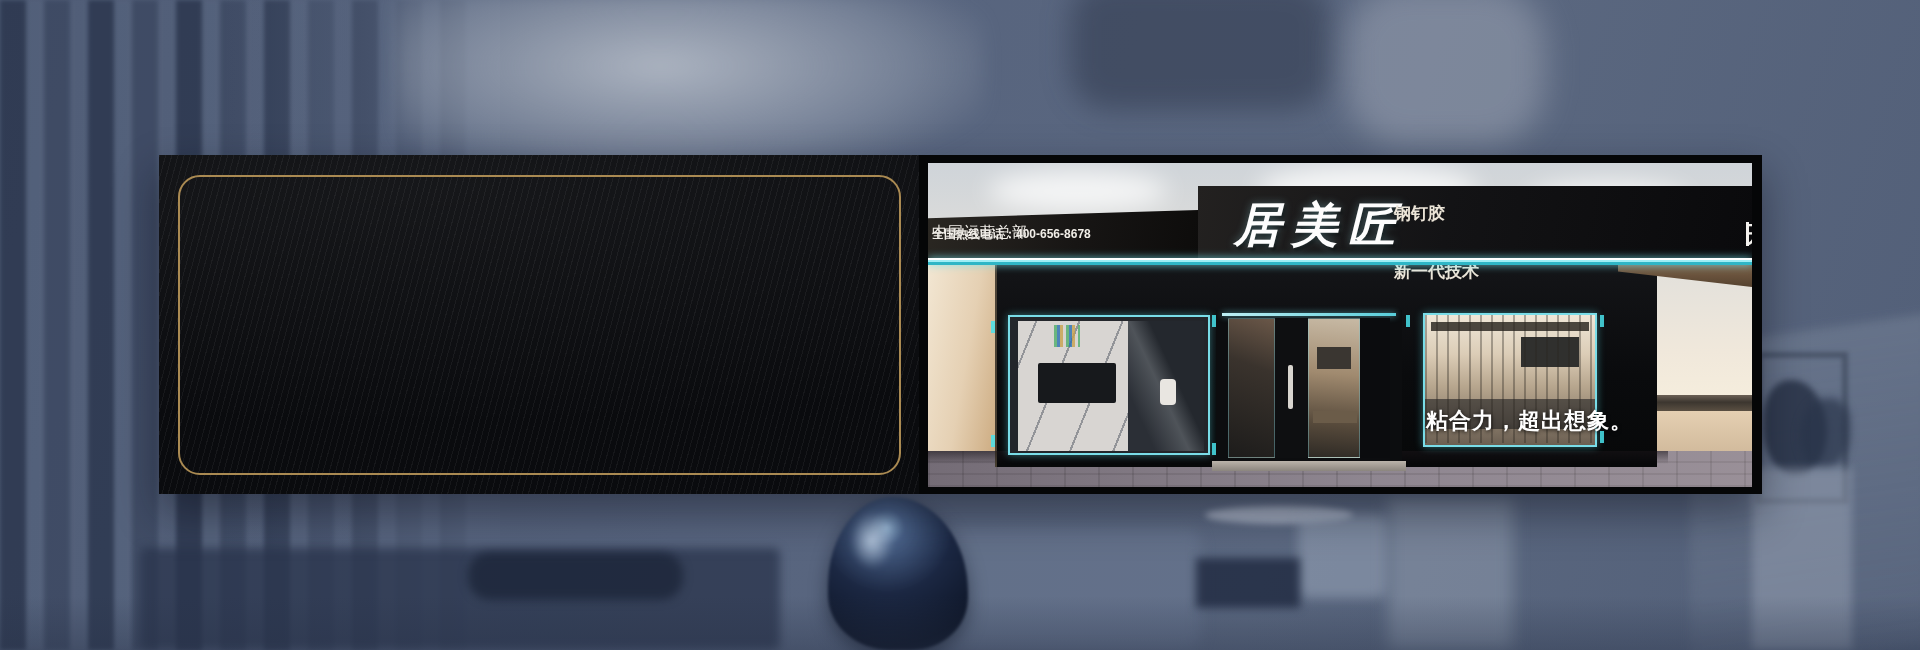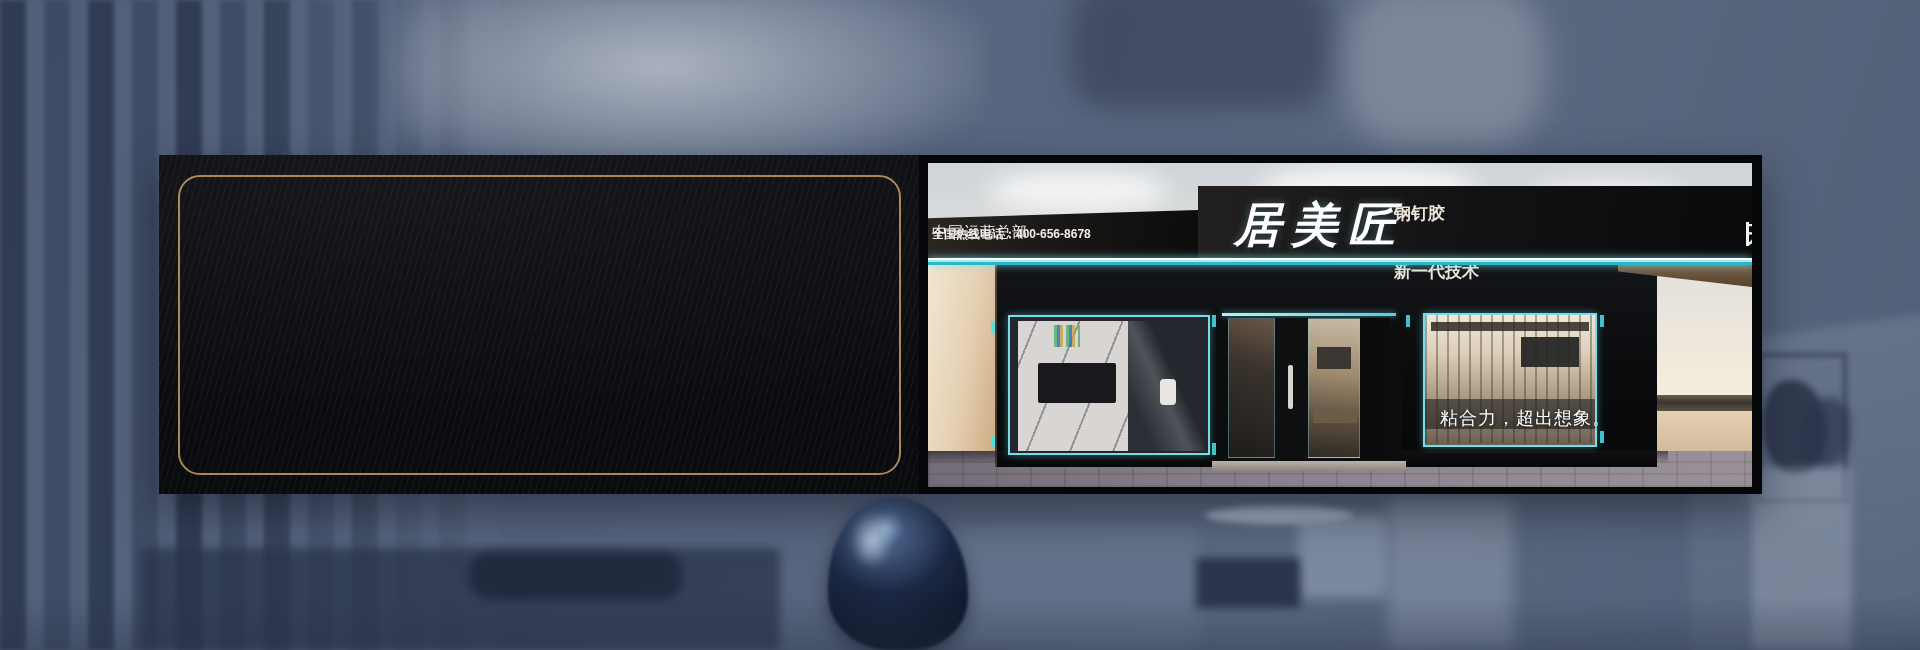--- a/index.html
+++ b/index.html
@@ -119,21 +119,21 @@
   .door-stile2{left:144px;top:8px;width:30px;height:140px;background:#0b0c0e;}
 
   .window-right{left:495px;top:150px;width:174px;height:134px;border:2px solid #79dde8;
     box-shadow:0 0 8px rgba(90,220,230,.45);
     background:linear-gradient(180deg,#efe7d8 0%,#dccdb7 30%,#b7a68e 55%,#6b5f52 100%);}
   .wr-blinds{left:0;top:0;width:170px;height:128px;
     background:repeating-linear-gradient(90deg,rgba(40,36,30,.35) 0 2px,rgba(40,36,30,0) 2px 11px);}
   .wr-beam{left:6px;top:7px;width:158px;height:9px;background:rgba(46,42,37,.85);}
   .wr-art{left:96px;top:22px;width:58px;height:30px;background:#30302e;}
   .wr-band{left:0;top:84px;width:170px;height:30px;background:rgba(18,20,24,.55);}
-  .window-slogan{left:512px;top:243px;font-size:18px;font-weight:400;color:#ffffff;
+  .window-slogan{left:498px;top:243px;font-size:22px;font-weight:700;color:#ffffff;
     letter-spacing:1px;text-shadow:0 1px 4px rgba(0,0,0,.85);white-space:nowrap;}
 
   .cyan-dash{width:4px;height:12px;background:#49e0ea;opacity:.85;}
 
   .doorstep{left:284px;top:298px;width:194px;height:10px;
     background:linear-gradient(180deg,#bab3aa,#8b857e);}
 
   .hq-sign{left:0;top:47px;width:270px;height:52px;
     background:linear-gradient(100deg,#2a2722 0%,#171514 55%,#0d0c0b 100%);
     clip-path:polygon(0 16%,100% 0,100% 100%,0 100%);}

